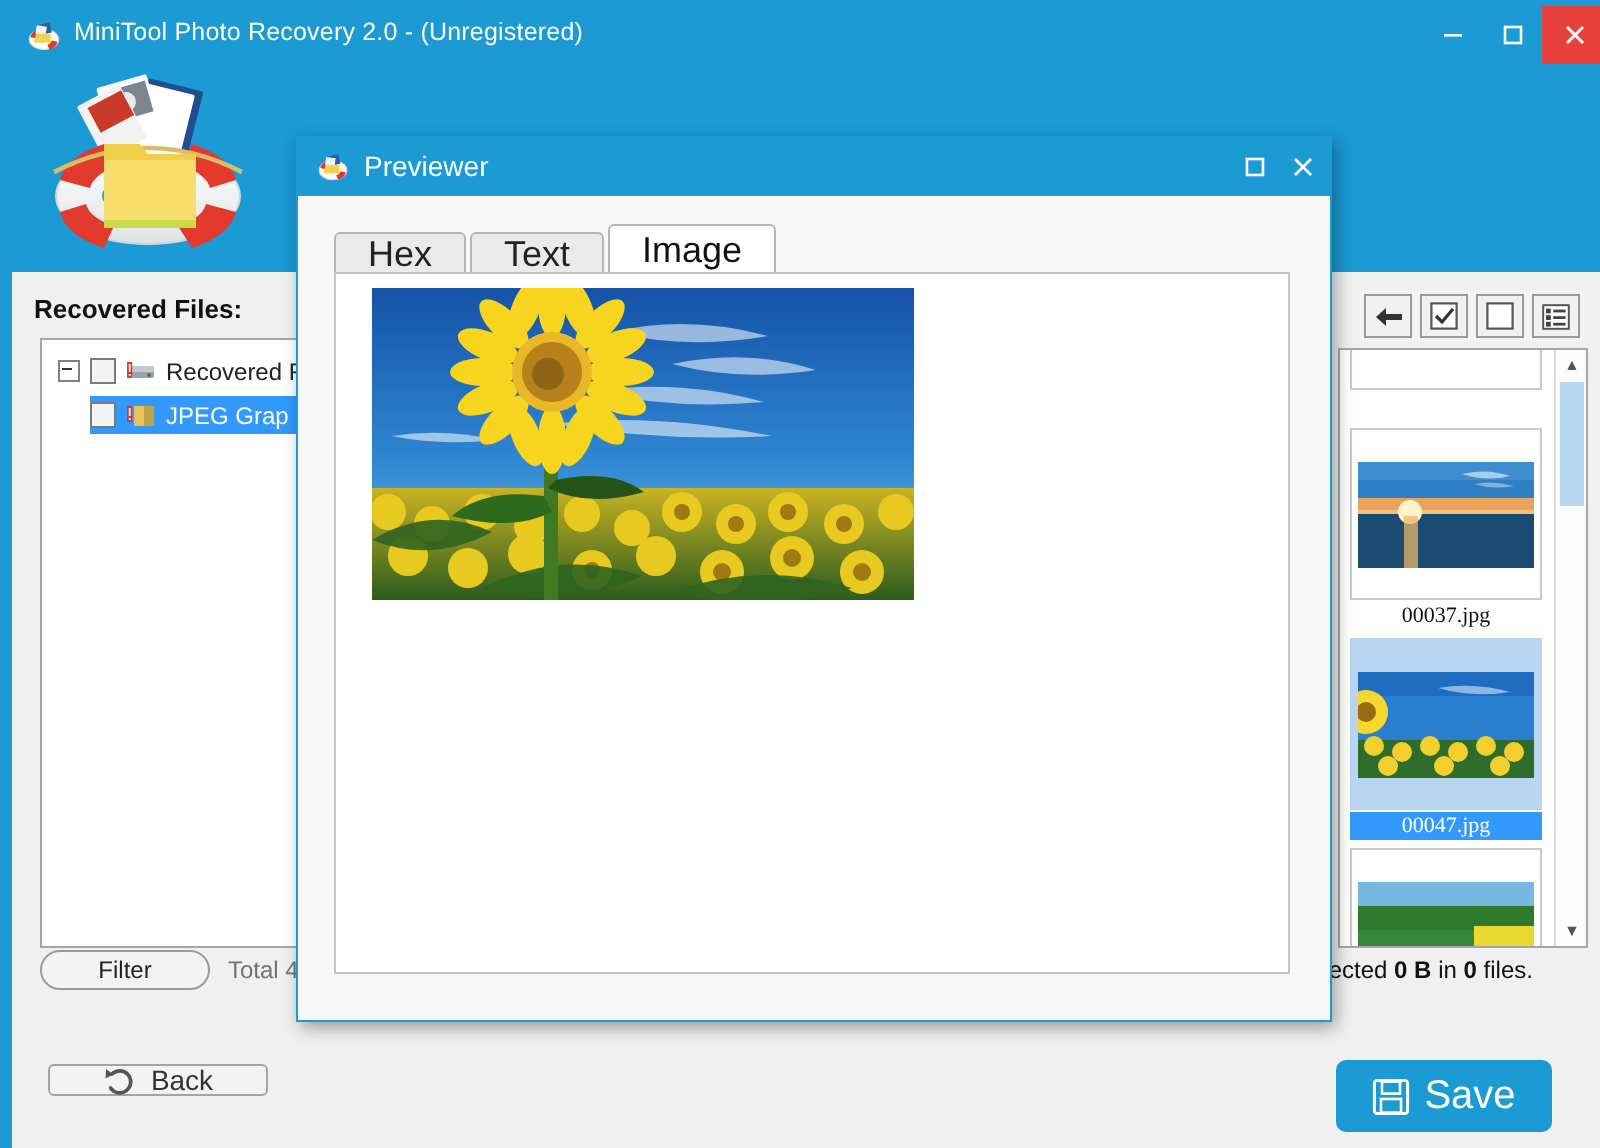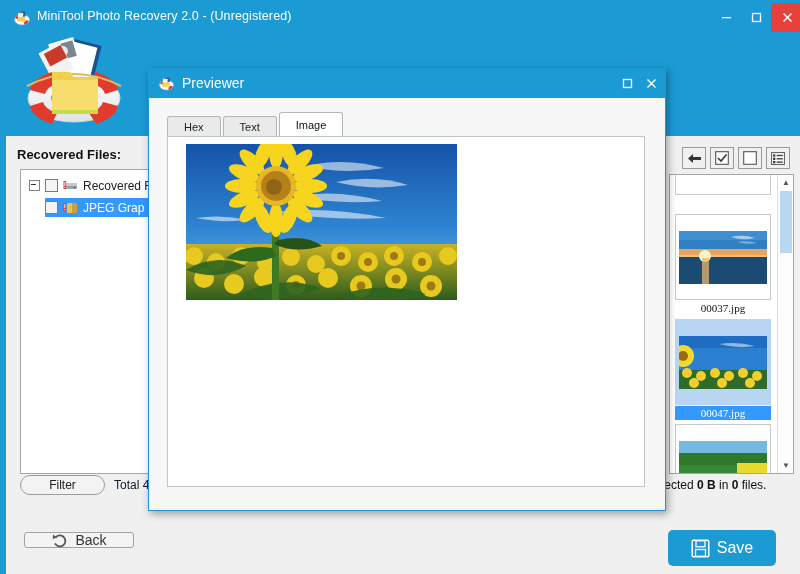--- a/index.html
+++ b/index.html
@@ -126,42 +126,42 @@
   }
 
   
   .filter-btn{
     position:absolute;left:14px;top:339px;width:85px;height:20px;
     border:1px solid #9b9b9b;border-radius:10px;background:#f3f3f3;
     display:flex;align-items:center;justify-content:center;
     font-size:12px;color:#222;box-sizing:border-box;text-align:right;
   }
   .total-text{
-    position:absolute;left:108px;top:342px;font-size:12px;color:#0f172a;white-space:nowrap;
+    position:absolute;left:108px;top:342px;font-size:12px;color:#737373;white-space:nowrap;
   }
   .selected-text{
     position:absolute;left:641px;top:342px;font-size:12px;color:#111;white-space:nowrap;
   }
   .selected-text b{font-weight:bold;}
 
   
   .footer{
     position:absolute;left:3px;top:518px;width:794px;height:53px;background:#f0f0f0;
   }
   .back-btn{
     position:absolute;left:18px;top:11px;width:110px;height:16px;
     background:#f3f3f3;border:1px solid #a3a3a3;border-radius:3px;
     display:flex;align-items:center;justify-content:center;gap:8px;
     font-size:14px;color:#333;box-sizing:border-box;
   }
   .save-btn{
     position:absolute;right:24px;top:9px;width:108px;height:36px;
     background:#1b9ad4;border-radius:5px;
     display:flex;align-items:center;justify-content:center;gap:7px;
-    color:#fff;font-size:16px;box-sizing:border-box;
+    color:#fff;font-size:20px;box-sizing:border-box;
   }
 
   
   .dialog{
     position:absolute;left:145px;top:65px;width:518px;height:443px;
     background:#f4f4f4;
     box-shadow:2px 3px 8px rgba(0,0,0,.35);
     border:1px solid #1b9ad4;box-sizing:border-box;
   }
   .dlg-title{
@@ -174,21 +174,21 @@
   .dlg-btns{position:absolute;right:2px;top:0;height:29px;display:flex;}
   .dlg-btn{
     width:24px;height:29px;display:flex;align-items:center;justify-content:center;color:#fff;
   }
   .dlg-body{
     position:absolute;left:1px;top:29px;width:514px;height:411px;background:#f7f7f7;
   }
   .tabs{position:absolute;left:17px;top:14px;display:flex;align-items:flex-end;}
   .tab{
     height:21px;padding:0 16px;display:flex;align-items:center;justify-content:center;
-    font-size:11px;color:#222;background:#eaeaea;
+    font-size:18px;color:#222;background:#eaeaea;
     border:1px solid #b6b6b6;border-bottom:none;
     border-radius:3px 3px 0 0;margin-right:2px;box-sizing:border-box;
   }
   .tab.active{background:#ffffff;height:25px;color:#111;}
   .tab-panel{
     position:absolute;left:17px;top:38px;width:478px;height:351px;
     background:#ffffff;border:1px solid #c4c4c4;box-sizing:border-box;
   }
   .preview-img{
     position:absolute;left:18px;top:7px;width:271px;height:156px;display:block;

